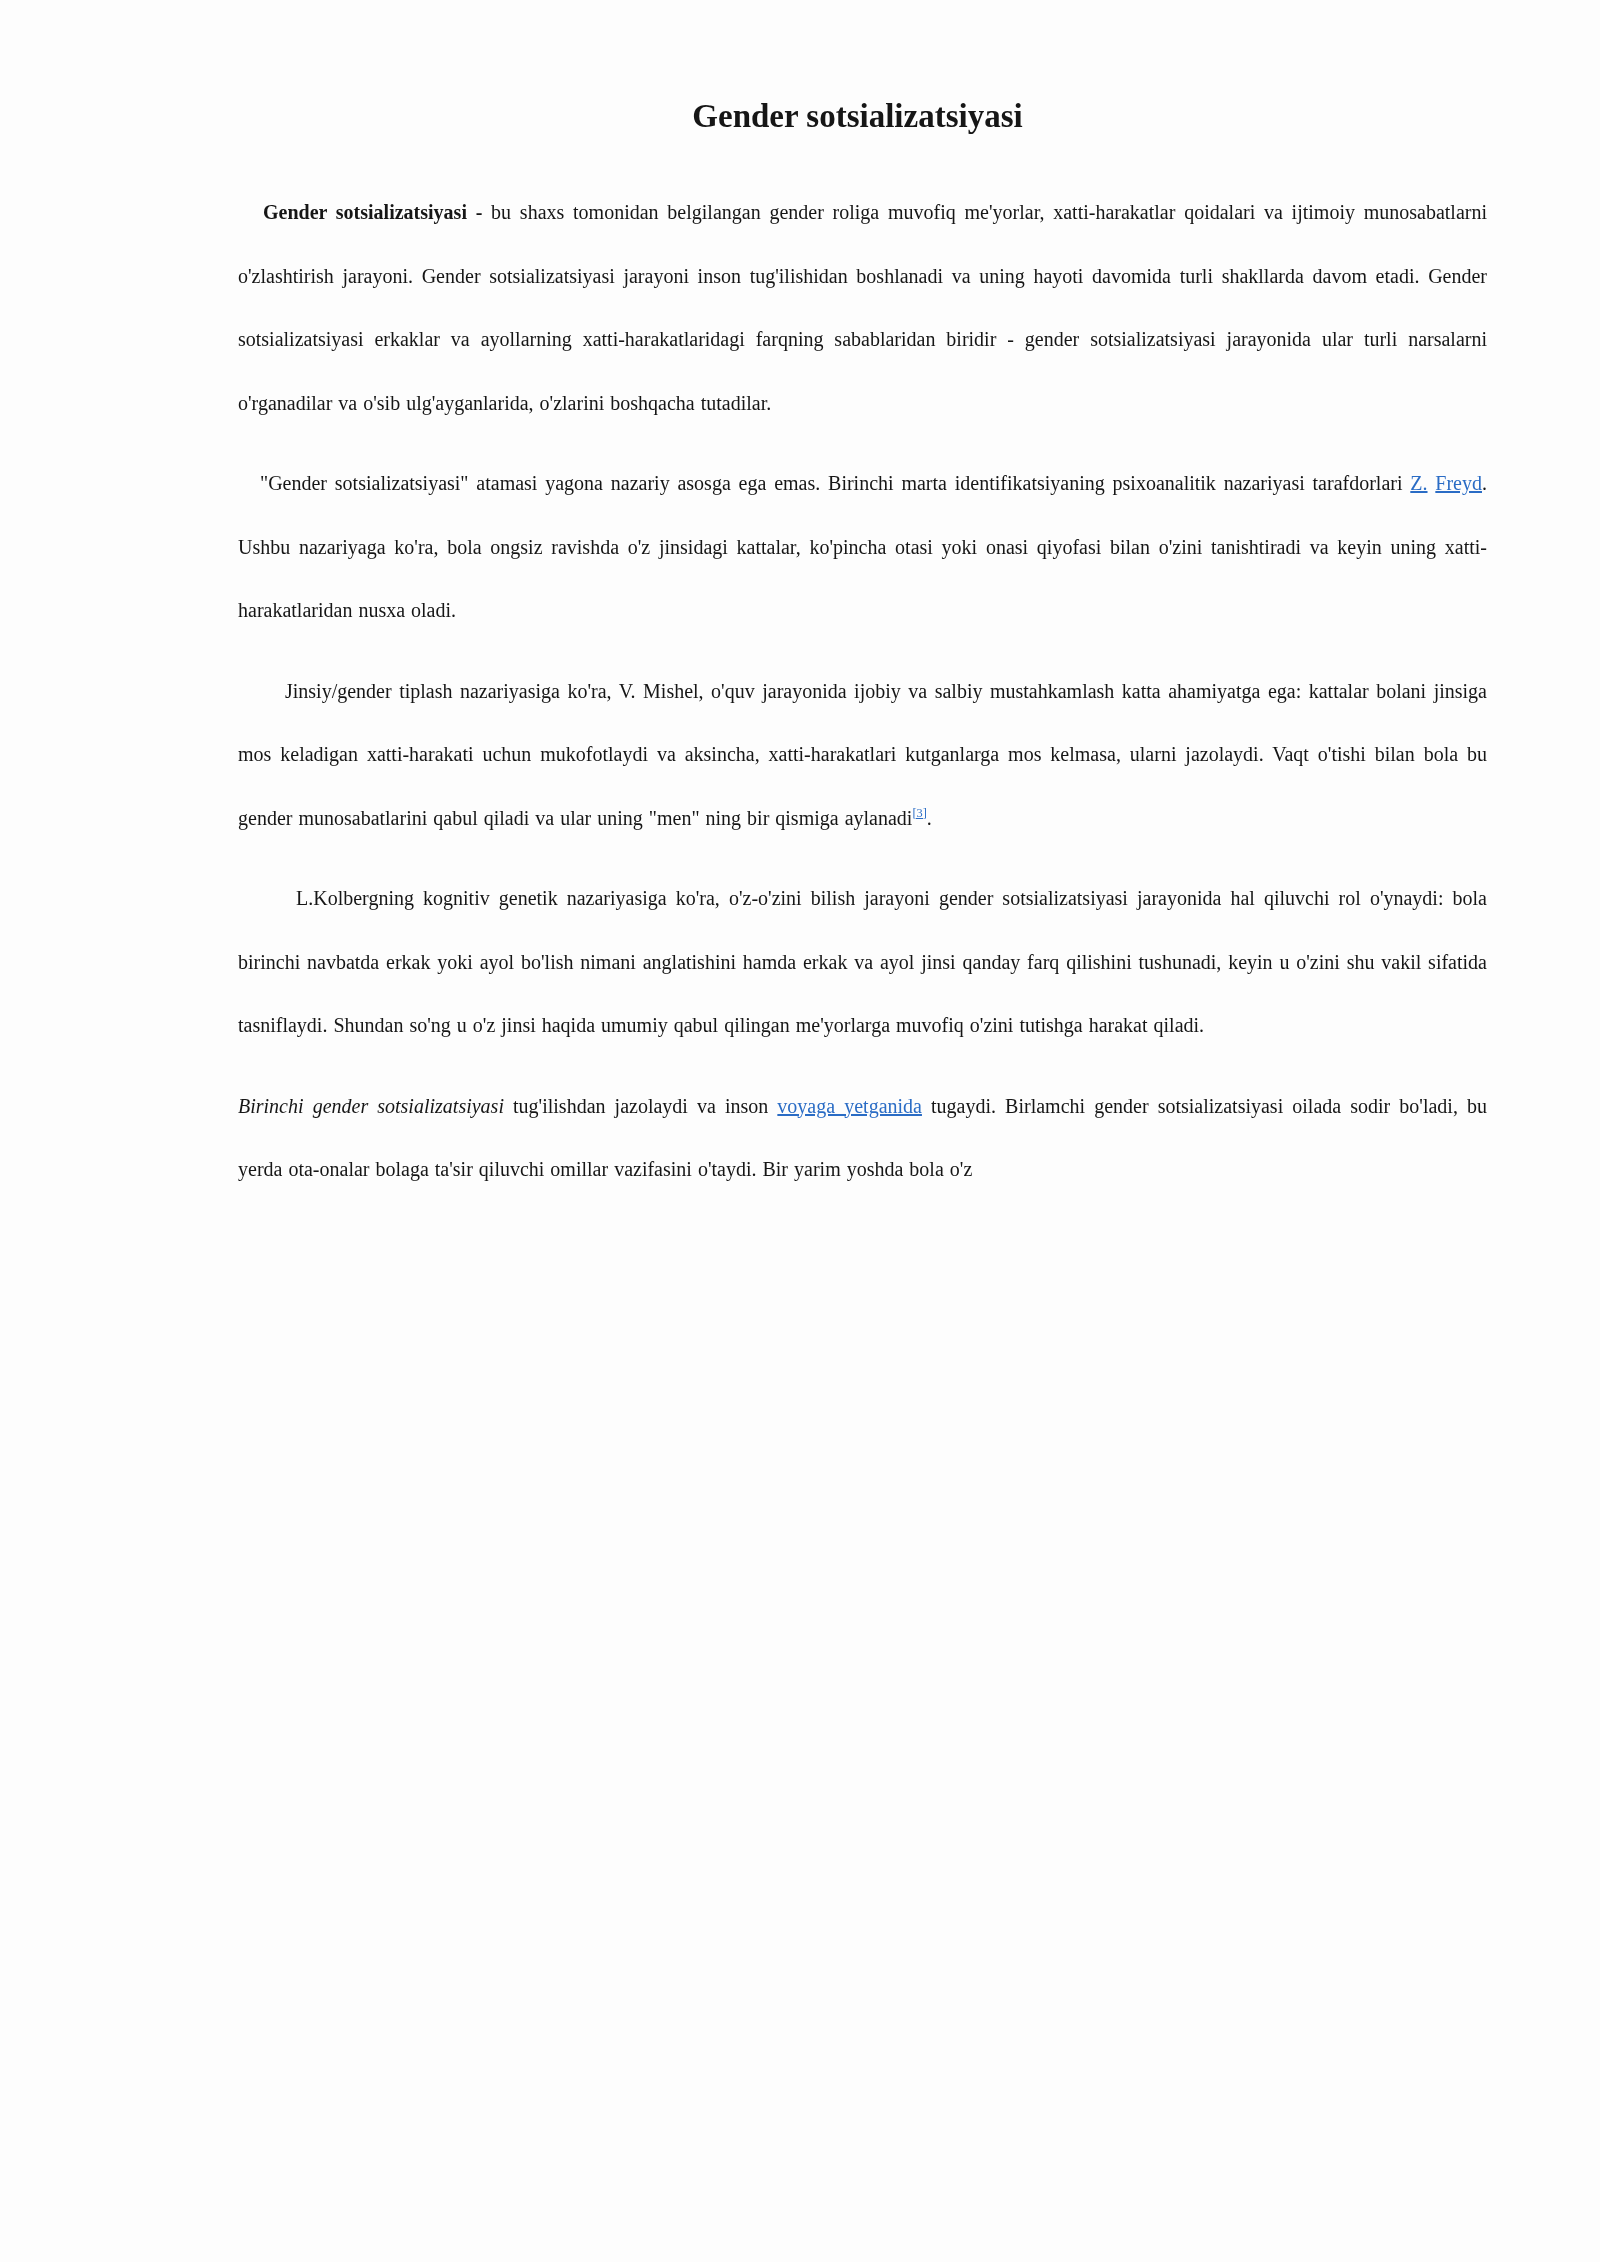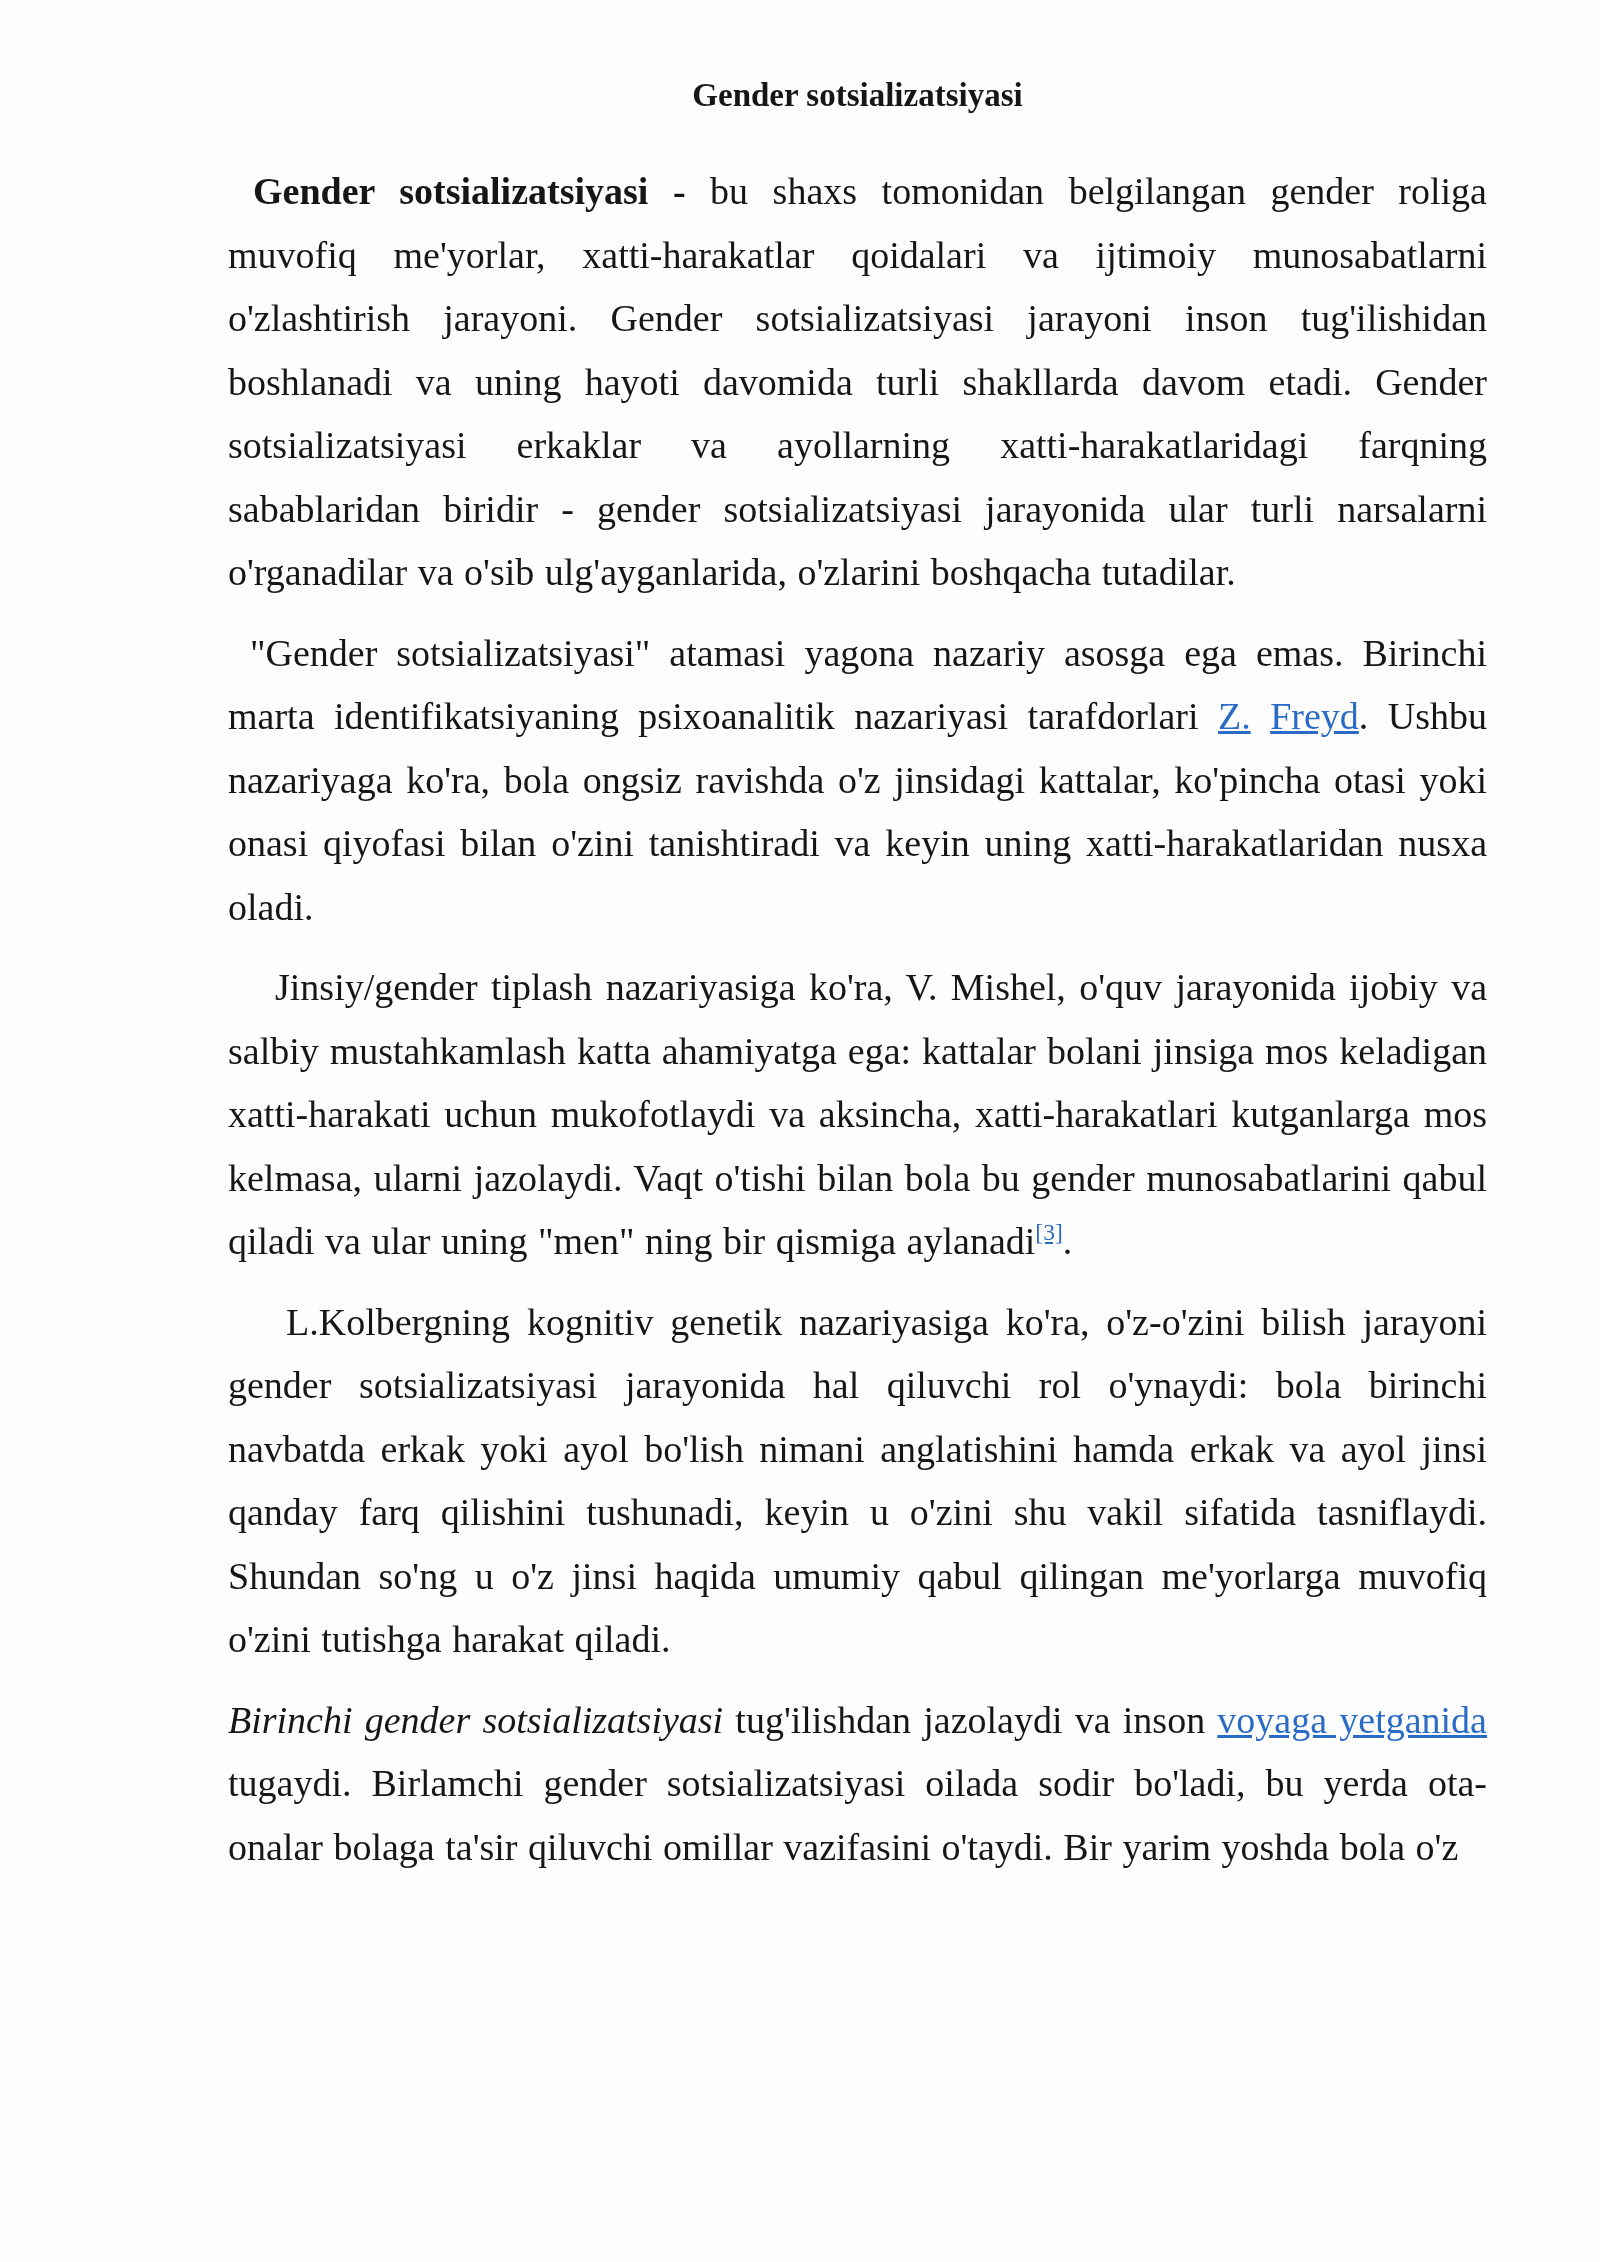--- a/index.html
+++ b/index.html
@@ -4,37 +4,37 @@
 <style>
   html, body { margin: 0; padding: 0; }
   body {
     width: 1600px; height: 2262px;
     background: #fdfdfd;
     font-family: "Liberation Serif", "DejaVu Serif", serif;
   }
   .page {
     box-sizing: border-box;
     width: 1600px; height: 2262px;
-    padding: 72px 113px 0 228px;
+    padding: 93px 113px 0 228px;
     overflow: hidden;
     background: #fdfdfd;
     color: #161616;
   }
   .doc-title {
     font-size: 33px;
     line-height: 46px;
     font-weight: bold;
     text-align: center;
     margin: 0 0 42px 0;
   }
   .para {
-    font-size: 38px;
+    font-size: 20px;
     line-height: 63.5px;
     text-align: justify;
-    margin: 0 0 17px 0;
+    margin: 0 0 17px 10px;
     word-spacing: 1px;
   }
   .ind-sm  { text-indent: 25px; }
   .ind-sm2 { text-indent: 22px; }
   .ind-md  { text-indent: 47px; }
   .ind-lg  { text-indent: 58px; }
   .bold { font-weight: bold; }
   .italic { font-style: italic; }
   a.doc-link {
     color: #2a6cc5;

